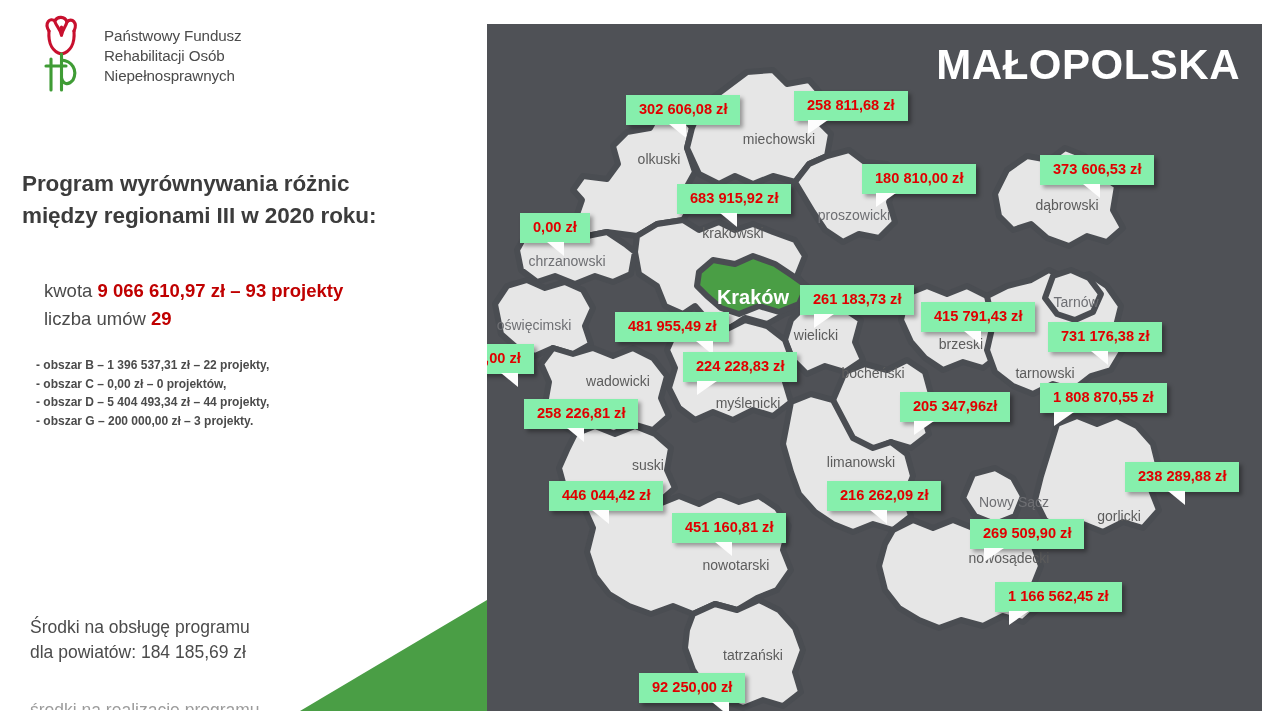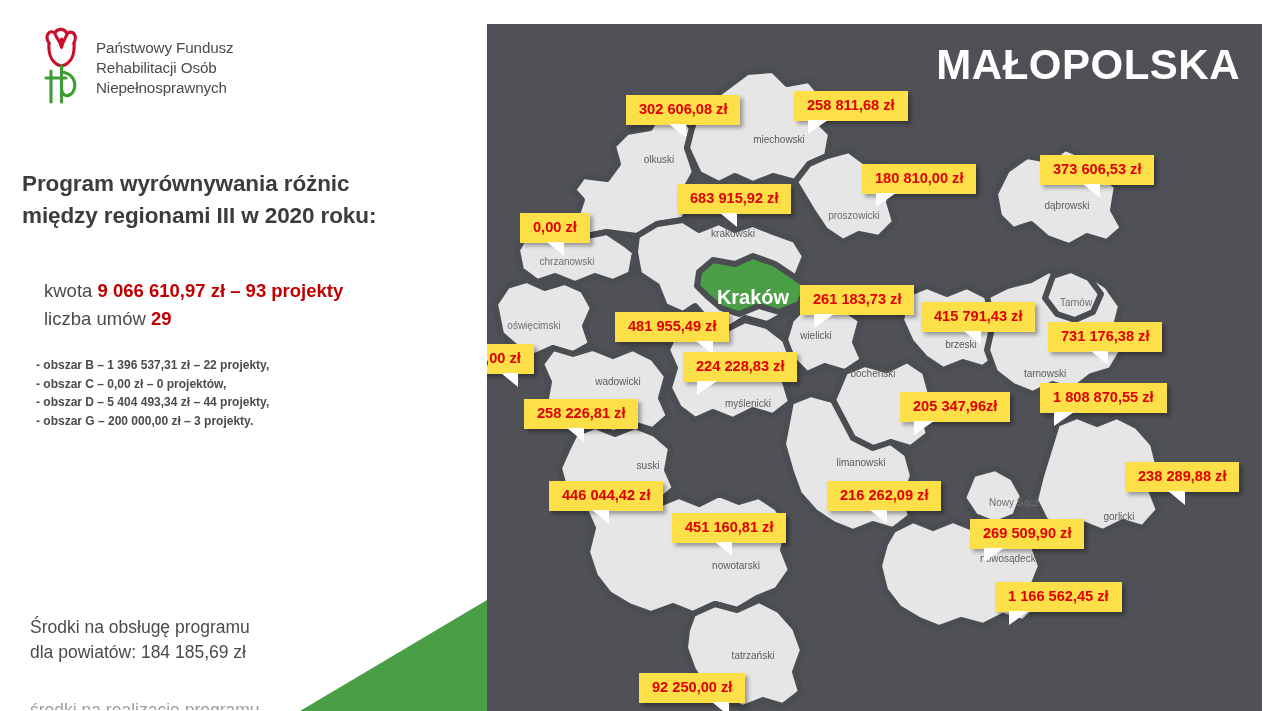--- a/index.html
+++ b/index.html
@@ -12,22 +12,22 @@
   
   #left-panel {
     position:absolute; left:0; top:0; width:487px; height:711px;
     background:#ffffff; overflow:hidden;
   }
   #green-corner {
     position:absolute; left:0; top:0; width:487px; height:711px;
     pointer-events:none;
   }
   #logo {
-    position:absolute; left:38px; top:26px;
-    display:flex; align-items:flex-start; gap:10px;justify-content:space-between;
+    position:absolute; left:38px; top:14px;
+    display:flex; align-items:flex-start; gap:18px;justify-content:space-between;
   }
   #logo-mark { width:48px; height:80px; flex:0 0 48px; }
   #logo-text {
     font-size:15.2px; line-height:1.32; color:#4b4b4b;
     padding-top:12px; white-space:pre-line; letter-spacing:-0.1px;
   }
   #headline {
     position:absolute; left:22px; top:168px; width:450px;
     font-size:22.5px; font-weight:bold; line-height:1.42;
     color:#3c3c3c; white-space:pre-line; letter-spacing:-0.1px;
@@ -57,29 +57,29 @@
     position:absolute; left:487px; top:0; width:775px; height:711px;
     background:#4f5156; overflow:hidden;margin-top:24px;
   }
   #map-title {
     position:absolute; right:22px; top:17px;
     font-size:42px; font-weight:bold; color:#ffffff;
     letter-spacing:0.5px;
   }
   #map-svg { position:absolute; left:0; top:0; width:777px; height:711px; }
   .county-label {
-    position:absolute; color:#5c5c5c; font-size:10px;
+    position:absolute; color:#5c5c5c; font-size:14px;
     white-space:nowrap; transform:translate(-50%,-50%);
     pointer-events:none;
   }
   .county-label.city { color:#ffffff; font-weight:bold; font-size:20px; }
   .county-label.dim { color:#6e6f73; }
   
   .callout {
-    position:absolute; background:#fde047;
+    position:absolute; background:#86efac;
     color:#e00000; font-weight:bold; font-size:14.6px;
     padding:7px 13px 8px 13px; white-space:nowrap;
     box-shadow:3px 3px 4px rgba(0,0,0,.34);
     line-height:1;
   }
   .callout .tail {
     position:absolute; width:0; height:0; bottom:-13px;
     border-left:17px solid transparent;
     border-top:14px solid #fdfdfd;
   }

